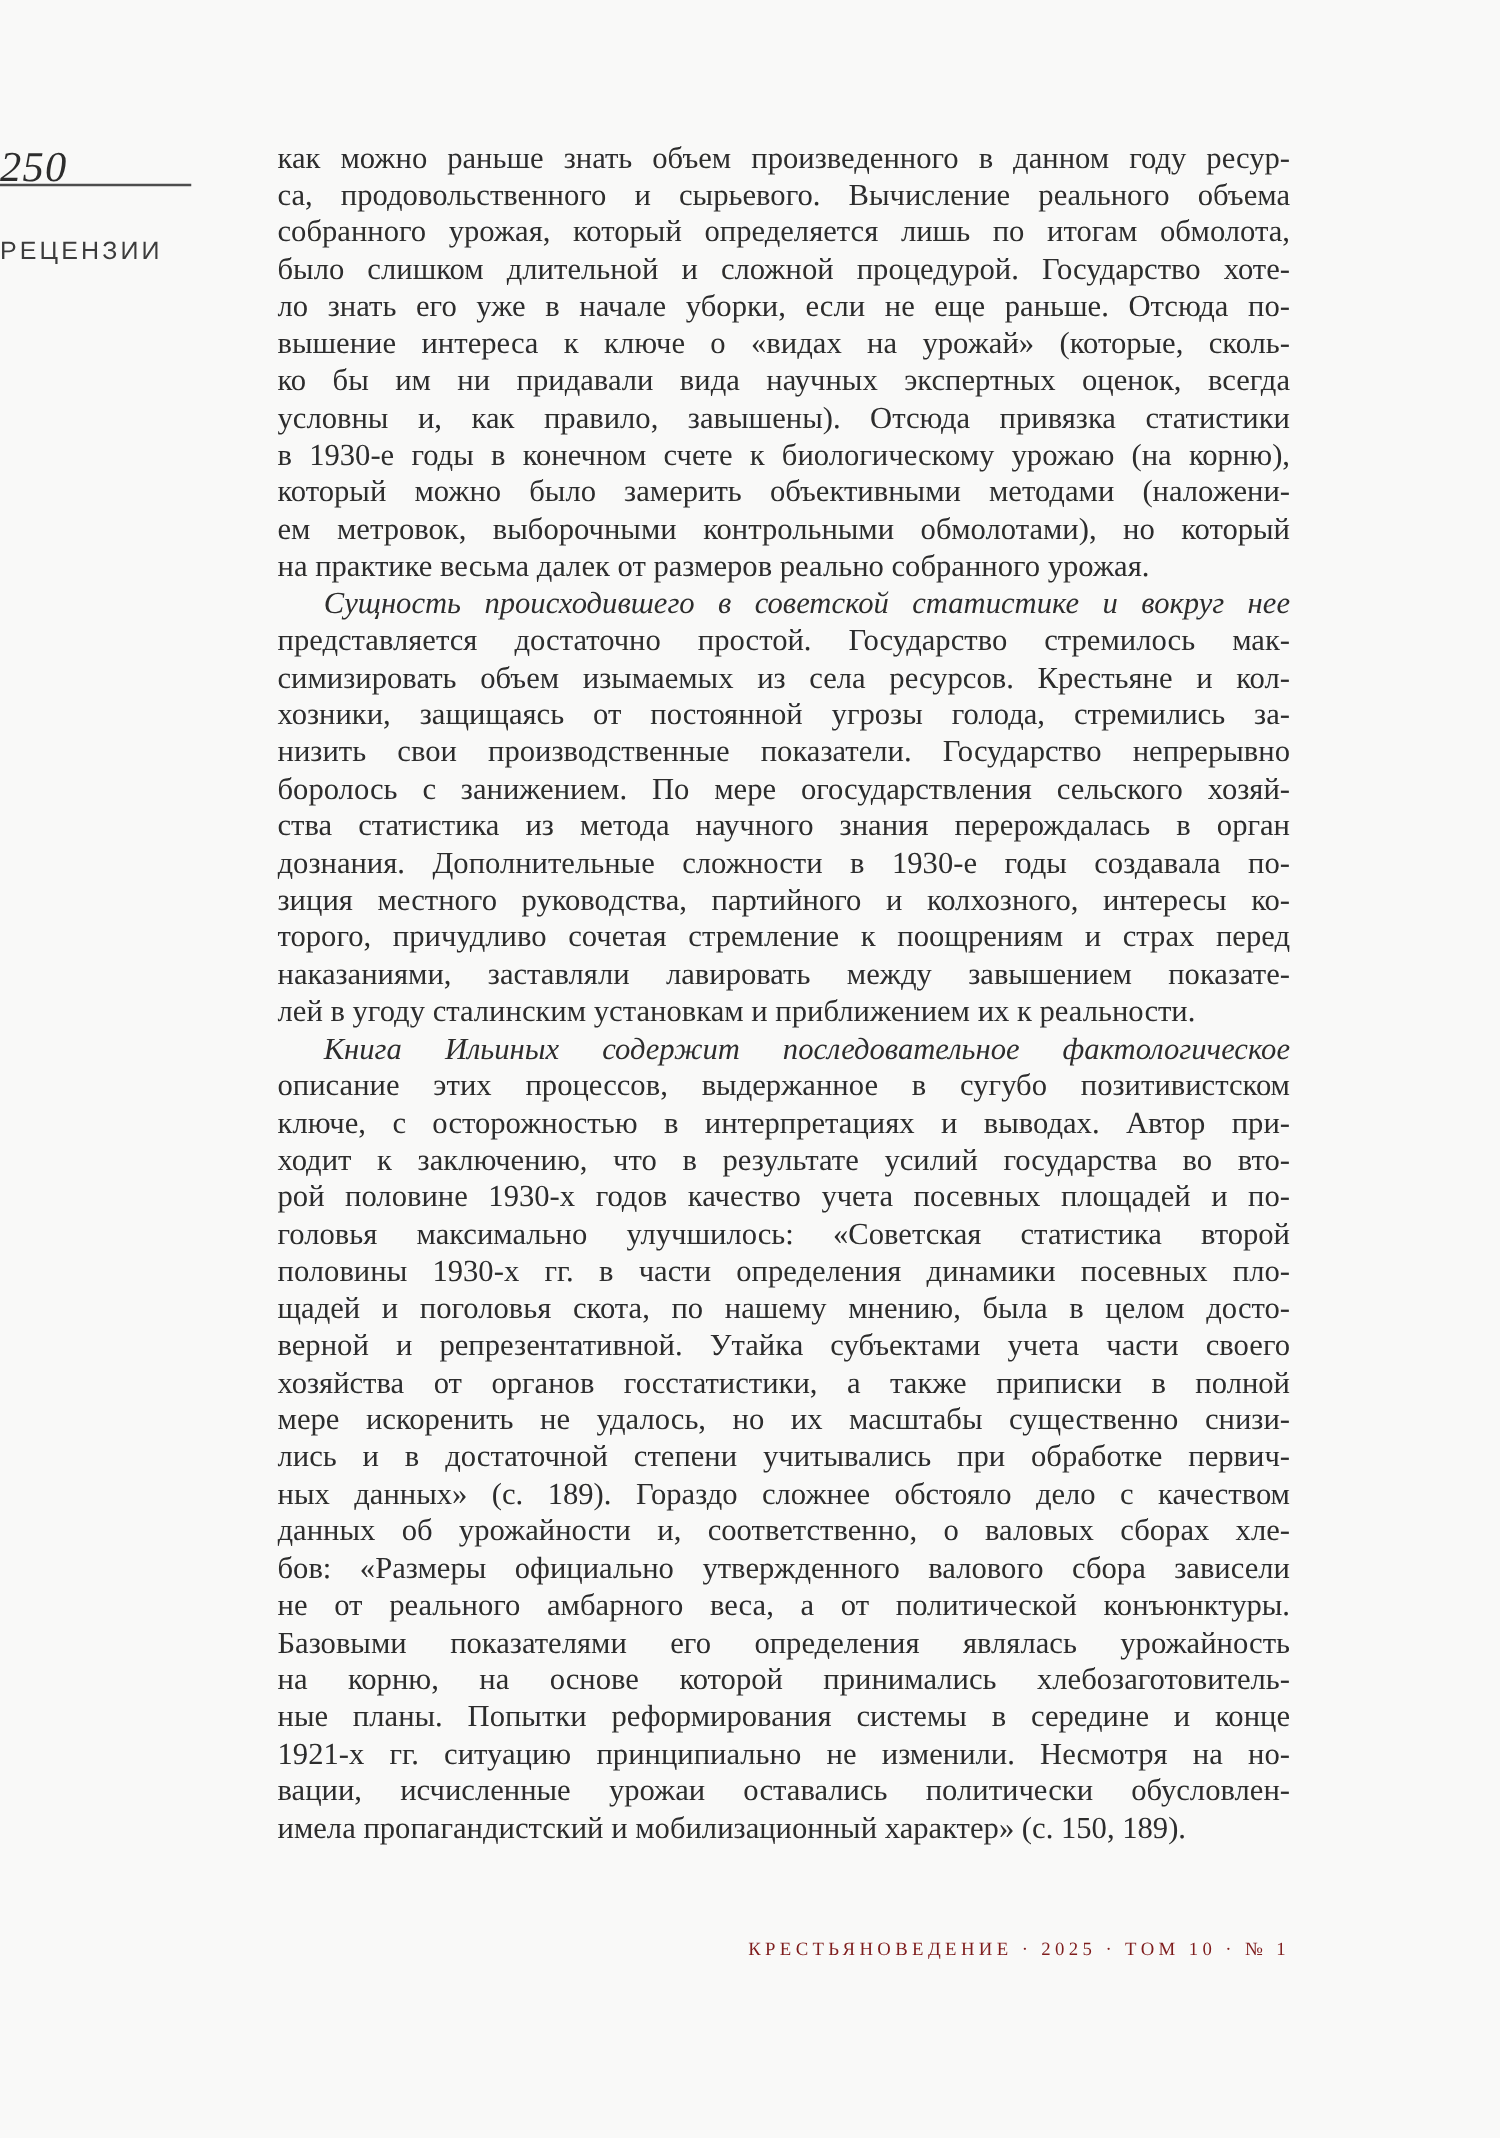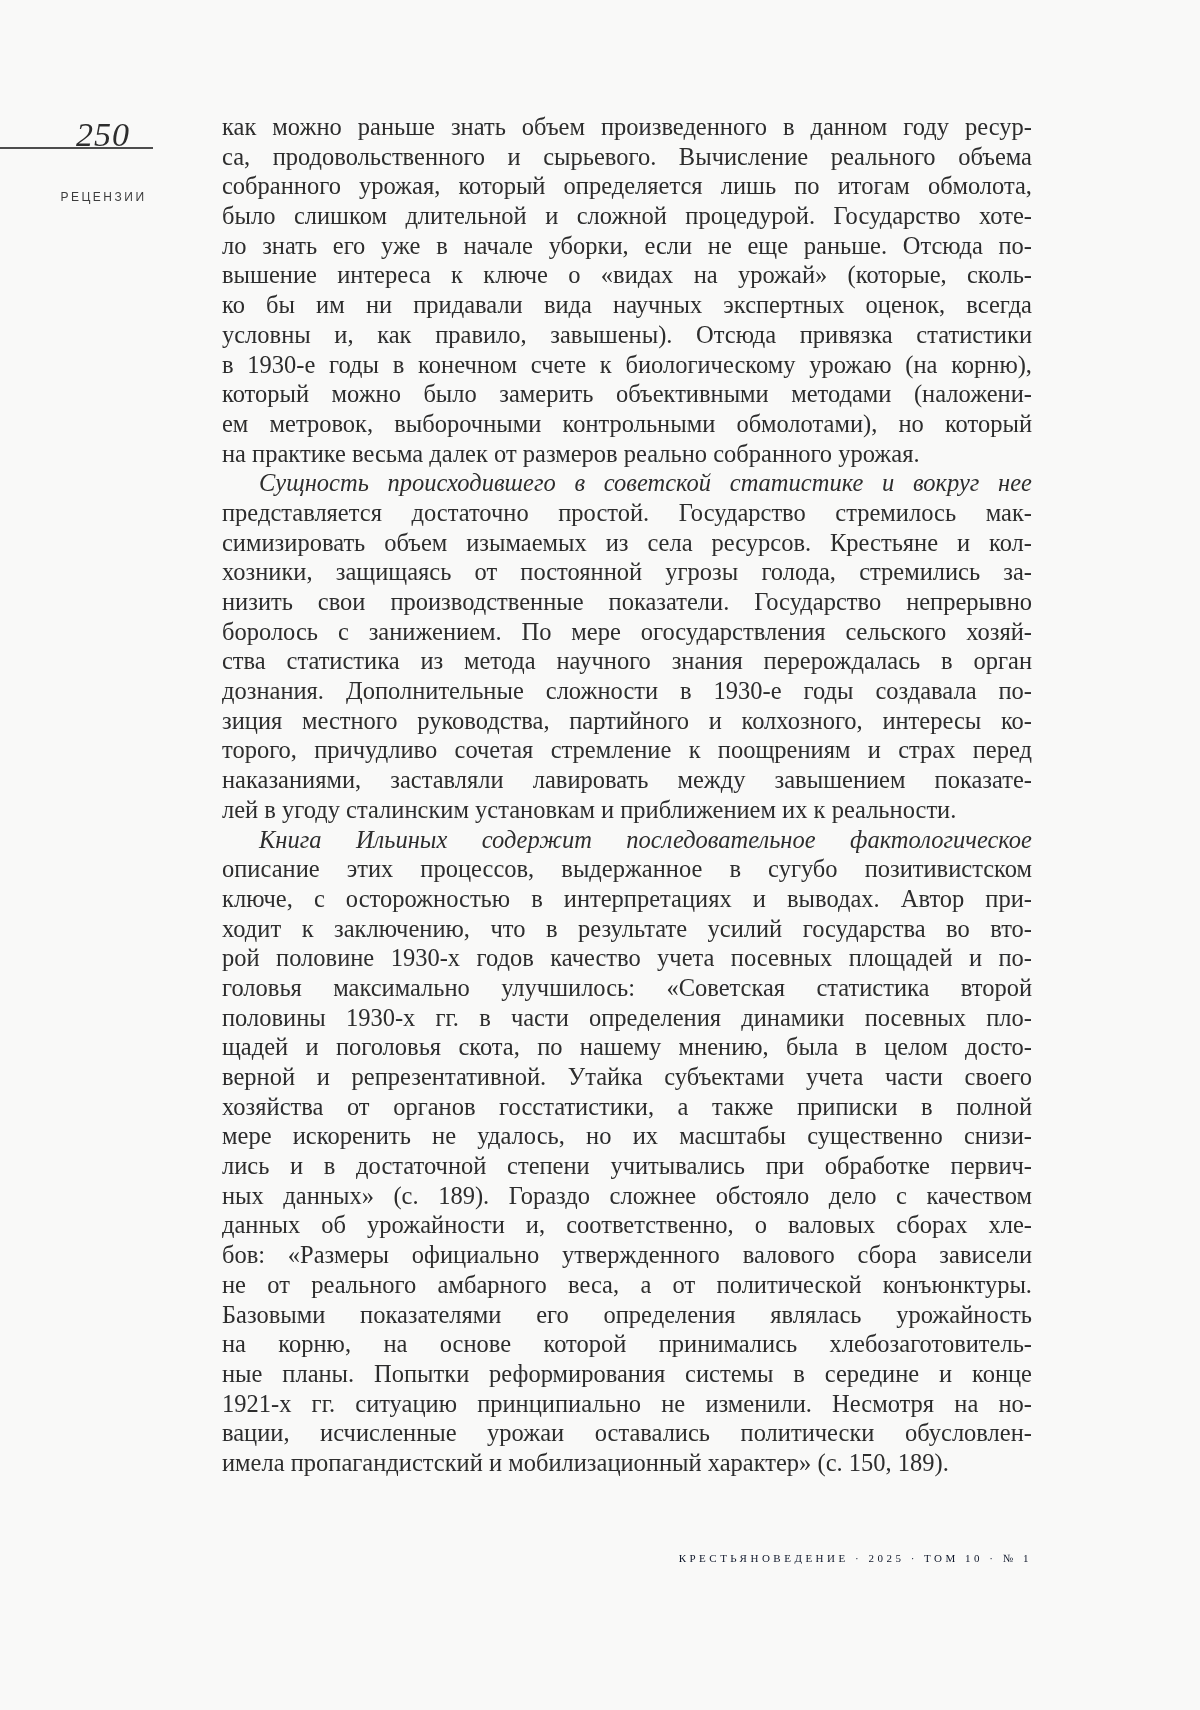--- a/index.html
+++ b/index.html
@@ -24,34 +24,34 @@
     top: 147px;
     width: 153px;
     height: 0;
     border-top: 2px solid #4d4d4d;
   }
   .page-number {
     position: absolute;
     left: 0;
     top: 116px;
     width: 206px;
-    text-align: center;
+    text-align: left;
     font-size: 34px;
     font-style: italic;
     letter-spacing: 1px;
     color: #2d2d2d;
   }
   .section-label {
     position: absolute;
     left: 0;
     top: 190px;
     width: 207px;
-    text-align: center;
+    text-align: left;
     font-family: "Liberation Sans", "DejaVu Sans", sans-serif;
-    font-size: 12px;
+    font-size: 20px;
     font-weight: 500;
     letter-spacing: 2.5px;
     color: #3c3c3c;
   }
   
   .body-text {
     position: absolute;
     left: 222px;
     top: 112px;
     width: 810px;
@@ -76,23 +76,23 @@
   .line.para-last {
     text-align-last: left;
   }
   
   .footer-line {
     position: absolute;
     left: 222px;
     top: 1552px;
     width: 810px;
     text-align: right;
-    font-size: 11px;
+    font-size: 15px;
     letter-spacing: 3.5px;
-    color: #0f172a;
+    color: #7f1d1d;
     font-family: "Liberation Serif", "DejaVu Serif", serif;
   }
 </style>
 </head>
 <body>
 
 <div class="page">
 
   <div class="margin-rule"></div>
 

